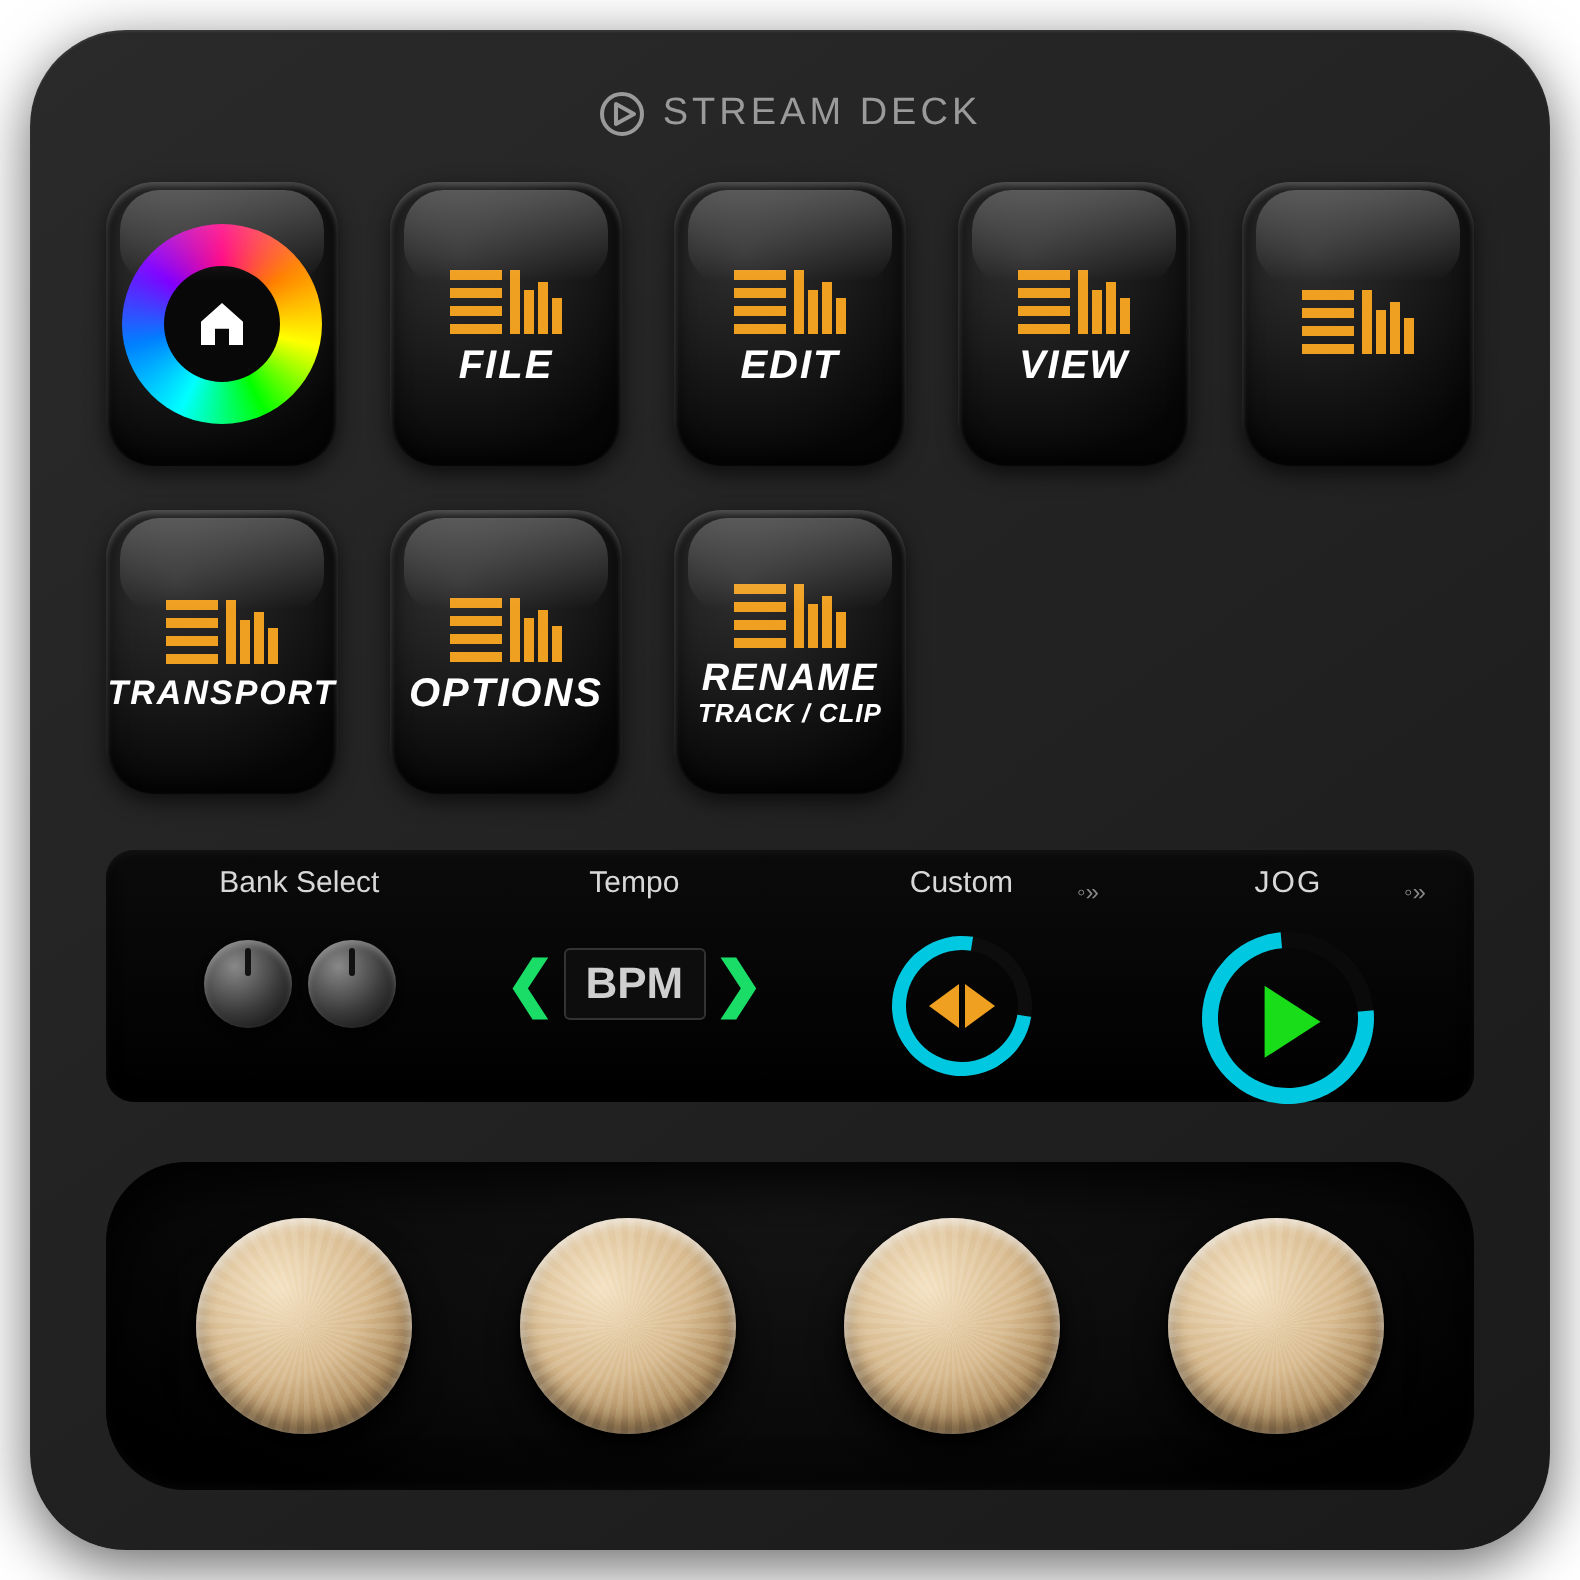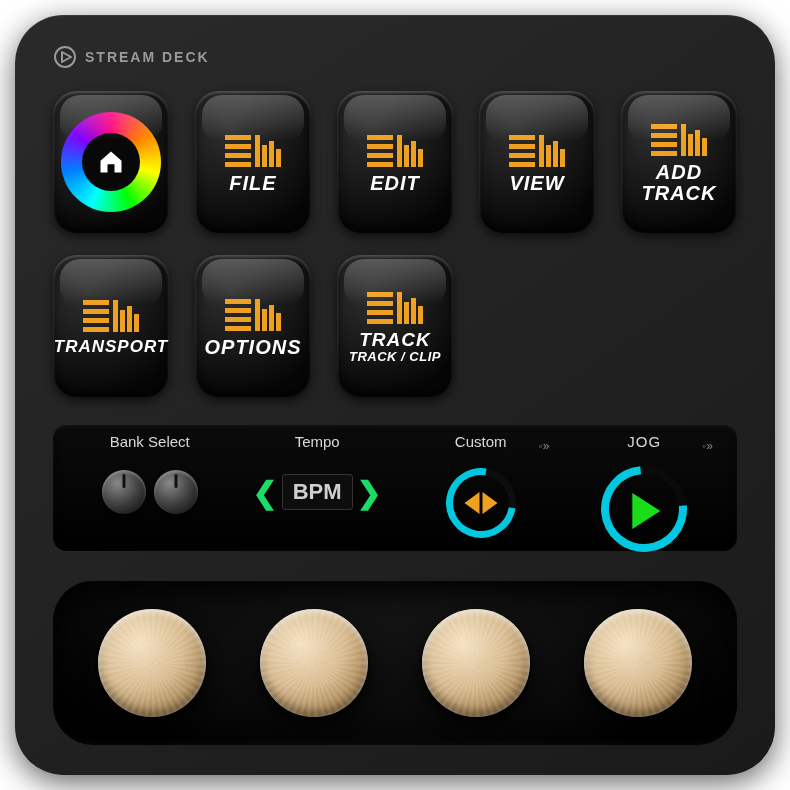--- a/index.html
+++ b/index.html
@@ -18,25 +18,25 @@
     background: linear-gradient(145deg, #2a2a2a, #1a1a1a);
     border-radius: 48px;
     padding: 30px 38px;
     box-shadow: 0 8px 30px rgba(0,0,0,0.6), inset 0 1px 1px rgba(255,255,255,0.08);
     display: flex;
     flex-direction: column;
   }
   .brand {
     display: flex;
     align-items: center;
-    justify-content: flex-start;
+    justify-content: center;
     gap: 8px;
     color: #9a9a9a;
-    font-size: 14px;
-    font-weight: 700;
+    font-size: 19px;
+    font-weight: 400;
     letter-spacing: 2px;
     margin-bottom: 22px;
   }
   .brand svg { width: 24px; height: 24px; }
   .keys {
     display: grid;
     grid-template-columns: repeat(5, 1fr);
     grid-template-rows: repeat(2, 1fr);
     gap: 22px 26px;
     height: 306px;
@@ -302,22 +302,20 @@
             <span></span>
             <span></span>
           </div>
         <div class="bars">
             <span></span>
             <span></span>
             <span></span>
             <span></span>
           </div>
       </div>
-      <div class="key-label">ADD
-TRACK</div>
     </div>
 
     <div class="key">
       <div class="eq-icon">
         <div class="lines">
             <span></span>
             <span></span>
             <span></span>
             <span></span>
           </div>
@@ -357,21 +355,21 @@
             <span></span>
             <span></span>
           </div>
         <div class="bars">
             <span></span>
             <span></span>
             <span></span>
             <span></span>
           </div>
       </div>
-      <div class="key-label" style="font-size:19px">TRACK</div>
+      <div class="key-label" style="font-size:19px">RENAME</div>
       <div class="key-sublabel">TRACK / CLIP</div>
     </div>
 
   </div>
 
   <div class="strip">
     <div class="strip-section">
       <div class="strip-title">Bank Select</div>
       <div class="mini-knobs">
         <div class="mini-knob"></div>

